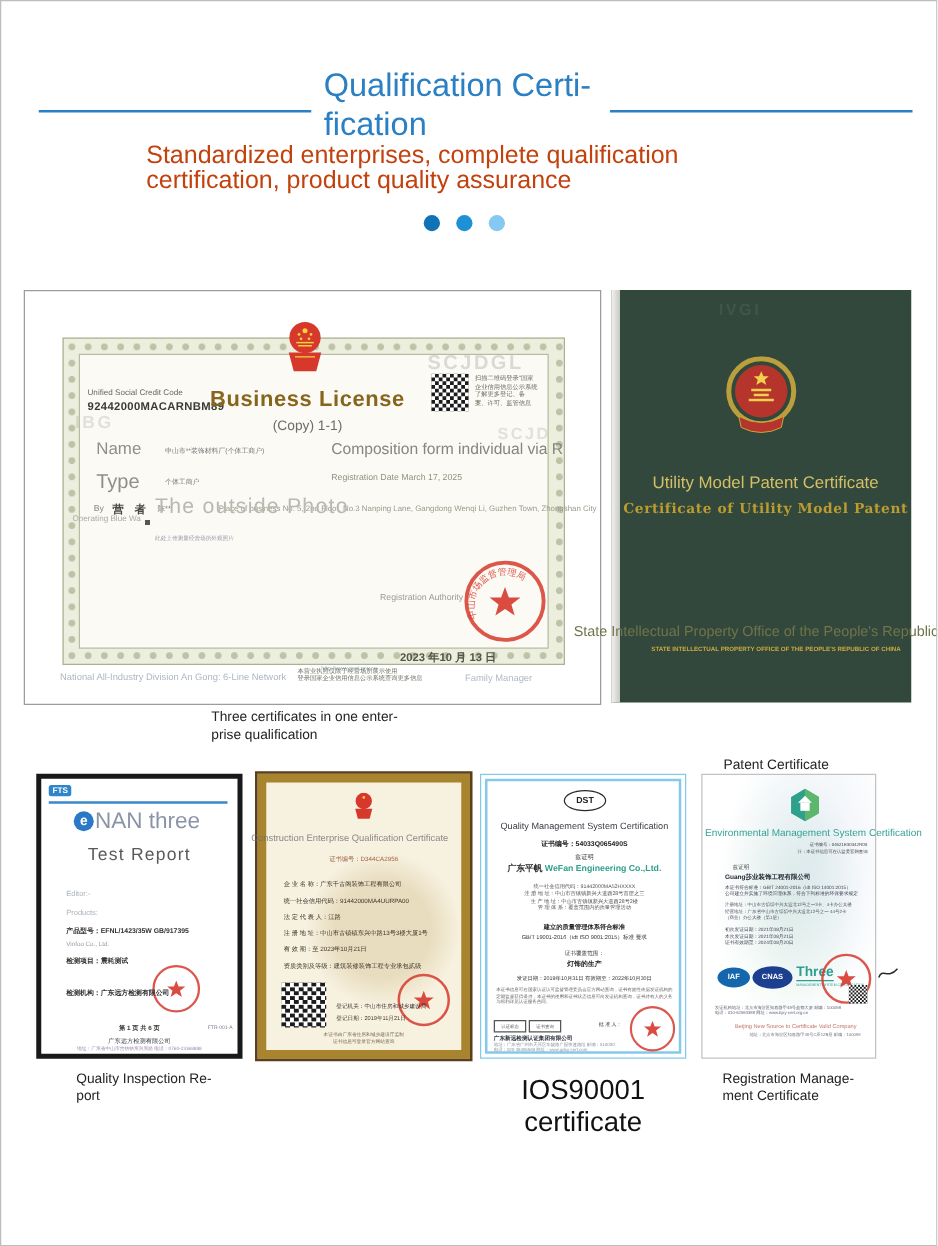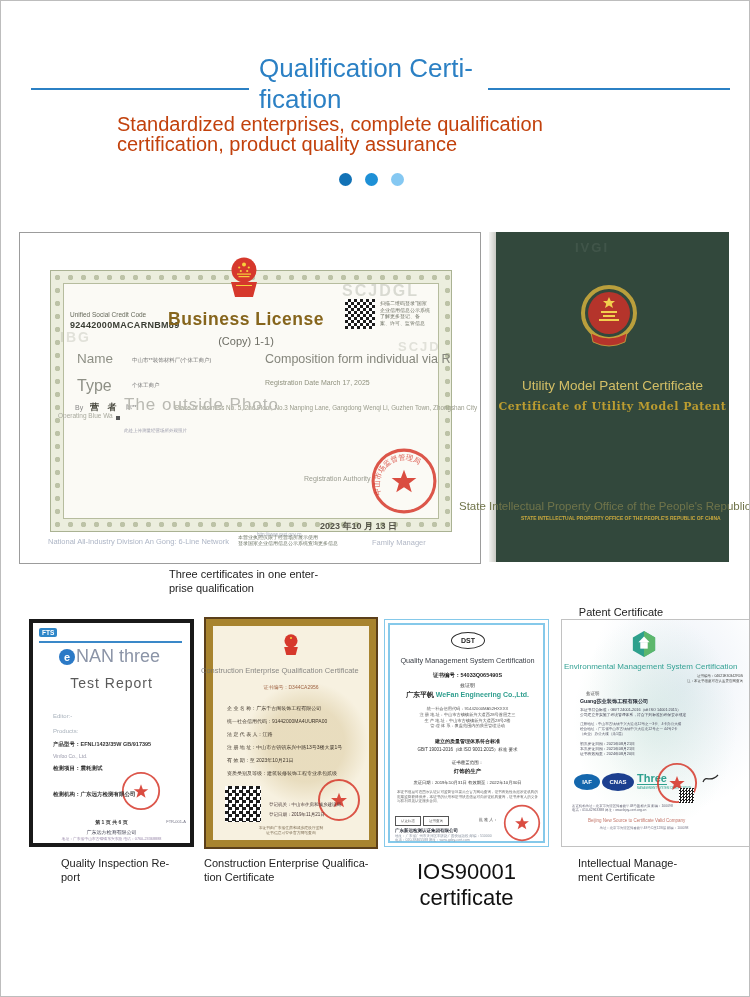--- a/index.html
+++ b/index.html
@@ -223,21 +223,21 @@
     <div class="abs ctr" style="left:38px;top:196px;width:24px;height:8px;border:0.5px solid #555;font-size:3.5px;line-height:8px;color:#555;">证书查询</div>
     <div class="abs nw" style="left:94px;top:197px;font-size:4px;color:#333;">批 准 人：</div>
     <svg class="abs" style="left:118px;top:184px;" width="38" height="38" viewBox="0 0 66 66">
         <use href="#stamp-g"></use>
       </svg>
     <div class="abs nw" style="left:10px;top:208px;font-size:4.5px;font-weight:bold;color:#2a2f3a;">广东新远检测认证集团有限公司</div>
     <div class="abs pre" style="left:10px;top:214px;width:148px;font-size:3.5px;line-height:4.4px;color:#8a93a0;">地址：广东省广州市天河区车陂路广园快速路段  邮编：510000
 电话：020-38465588  网址：www.gdxy-cert.com</div>
   </div>
 
-  <div class="abs cert4" style="left:560px;top:618px;width:189px;height:228px;box-sizing:border-box;">
+  <div class="abs cert4" style="left:560px;top:618px;width:140px;height:228px;box-sizing:border-box;">
     <svg class="abs" style="left:69px;top:10px;" width="26" height="28" viewBox="0 0 28 30">
       <polygon points="14,1 26,8 26,22 14,29 2,22 2,8" fill="#2ea08c"></polygon>
       <polygon points="14,1 26,8 26,22 14,29" fill="#64bb66" opacity="0.85"></polygon>
       <polygon points="14,7 20,13 8,13" fill="#fff"></polygon>
       <rect x="10" y="13" width="8" height="7" fill="#fff"></rect>
     </svg>
     <div class="abs nw" style="left:2px;top:42px;font-size:8px;color:#35a295;">Environmental Management System Certification</div>
     <div class="abs pre" style="right:6px;top:54px;width:95px;font-size:3.5px;line-height:4.5px;color:#444;text-align:right;">证书编号：04621E30342R0S
 注：本证书信息可在认监委官网查询</div>
     <div class="abs" style="left:24px;top:71px;font-size:4.5px;color:#444;">兹证明</div>
@@ -265,19 +265,17 @@
     <div class="abs qr" style="left:117px;top:168px;width:15px;height:15px;background-size:3px 3px;"></div>
 
     <div class="abs pre" style="left:10px;top:184px;width:110px;font-size:3.4px;line-height:4.3px;color:#667;">发证机构地址：北京市海淀区知春路甲48号盈都大厦  邮编：100098
 电话：010-62963388  网址：www.bjxy-cert.org.cn</div>
     <div class="abs nw" style="left:26px;top:198px;font-size:4.5px;color:#c4766a;">Beijing New Source to Certificate Valid Company</div>
     <div class="abs ctr nw" style="left:12px;top:206px;width:140px;font-size:3.4px;color:#778;">地址：北京市海淀区知春路甲48号C座12B层  邮编：100098</div>
   </div>
 
   <div class="abs caption pre" style="left:60px;top:856px;">Quality Inspection Re-
 port</div>
-  <div class="abs caption pre" style="left:203px;top:856px;">Construction Enterprise Qualifica-
-tion Certificate</div>
   <div class="abs ctr" style="left:383px;top:858px;width:165px;font-size:22px;color:#111;">IOS90001 certificate</div>
-  <div class="abs caption pre" style="left:577px;top:856px;">Intellectual Manage-
+  <div class="abs caption pre" style="left:577px;top:856px;">Registration Manage-
 ment Certificate</div>
 
 </div>
 
 </body></html>

